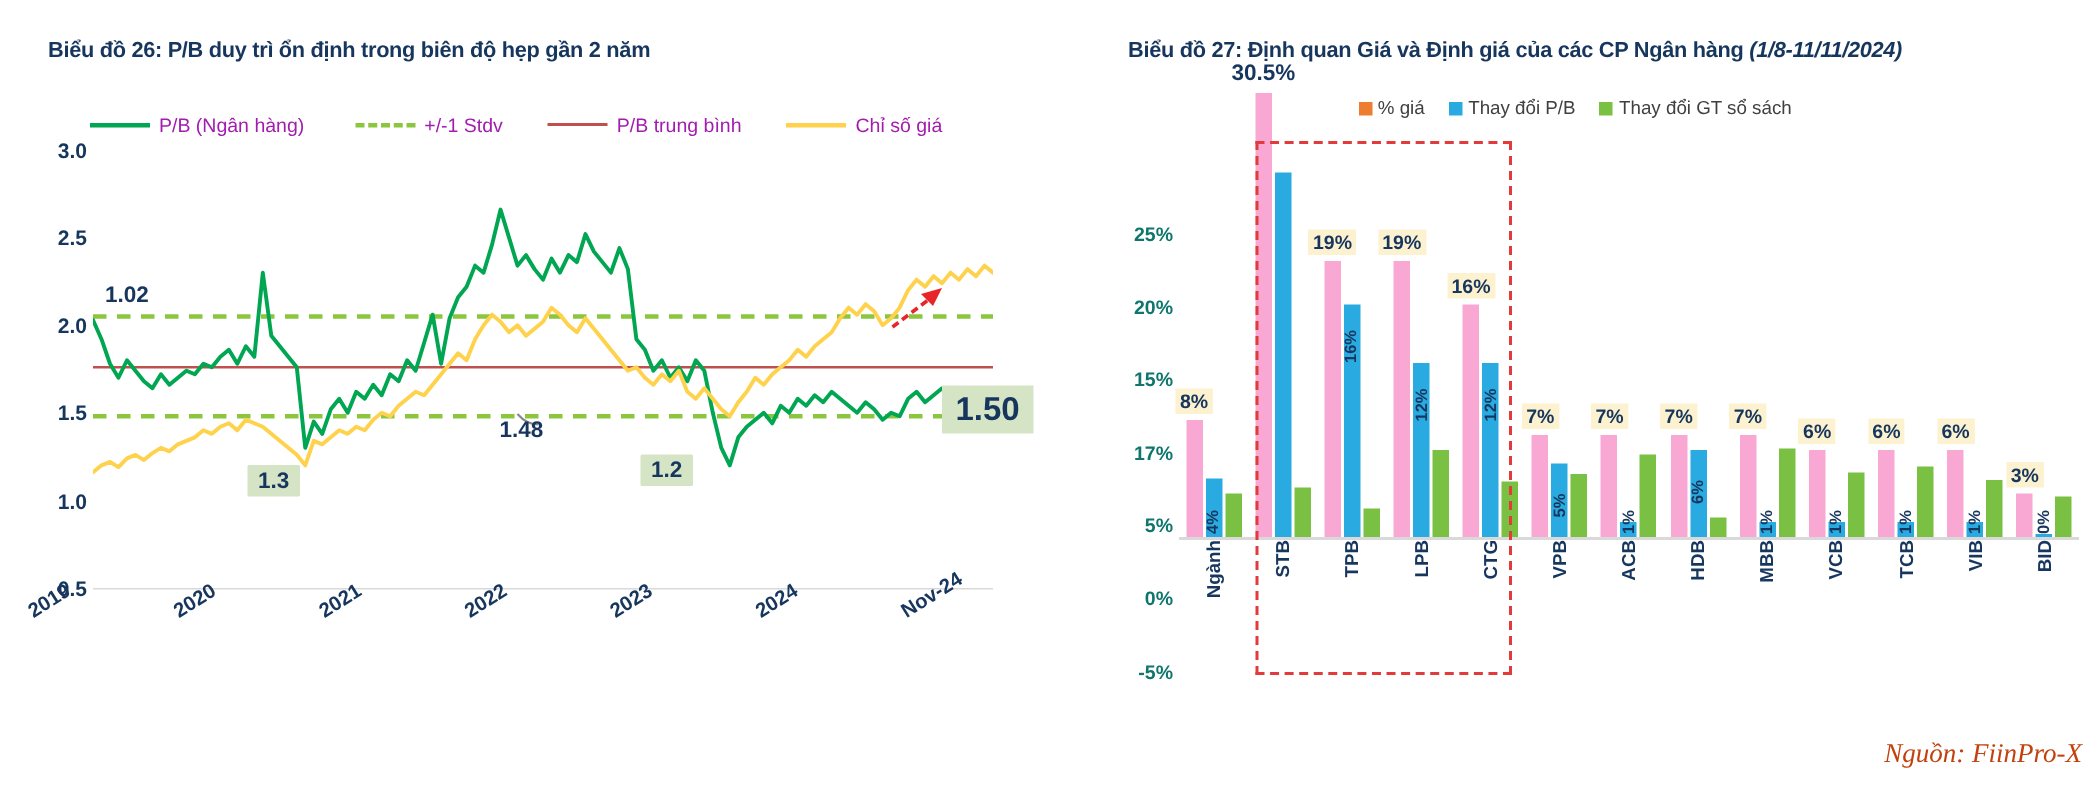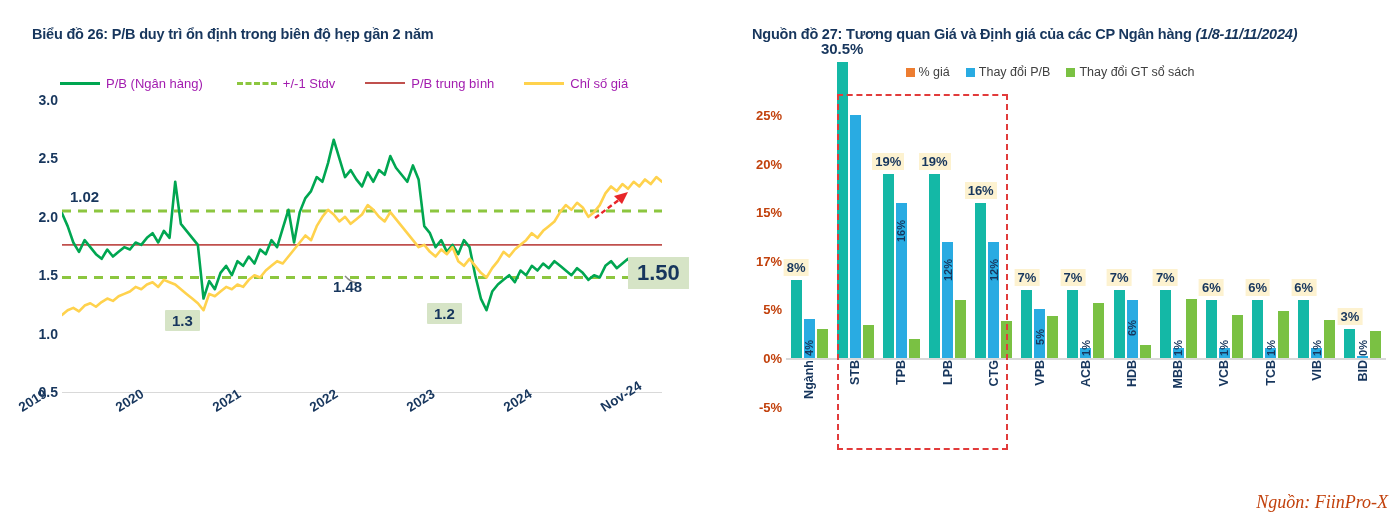--- a/index.html
+++ b/index.html
@@ -66,28 +66,28 @@
   }
   .rlg{display:flex;align-items:center;gap:4px;}
   .rlg .sw{width:9px;height:9px;display:inline-block;}
   .rlg .t{font-size:12.5px;color:#404040;white-space:nowrap;}
 
   #right-plot{
     position:absolute;left:786px;top:96px;width:600px;height:262px;
   }
   #right-yaxis{position:absolute;left:736px;top:96px;width:46px;height:314px;}
   .rytick{
-    position:absolute;right:0;font-size:13px;color:#c2410c;font-weight:bold;
-    transform:translateY(-50%);white-space:nowrap;
+    position:absolute;right:0;font-size:13px;color:#0f766e;font-weight:bold;
+    transform:translateY(-50%);white-space:nowrap;margin-top:41px;
   }
   .rbaseline{position:absolute;left:786px;top:358px;width:600px;height:1.5px;background:#d9d9d9;}
 
   .grp{position:absolute;bottom:0;display:flex;align-items:flex-end;justify-content:center;}
   .bar{width:11px;margin:0 1px;position:relative;}
-  .bar.o{background:#14b8a6;}
+  .bar.o{background:#f9a8d4;}
   .bar.b{background:#29ABE2;}
   .bar.g{background:#7ac143;}
   .vlabel{
     position:absolute;left:50%;bottom:6px;transform:translateX(-50%) rotate(-90deg);
     transform-origin:center;
     font-size:11px;font-weight:bold;color:#17365d;white-space:nowrap;
   }
   .toplabel{
     position:absolute;left:50%;transform:translateX(-50%);
     font-size:13px;font-weight:bold;color:#17365d;white-space:nowrap;
@@ -174,21 +174,21 @@
 
   <div class="annot" id="an-205" style="left:70px;top:188px;">1.02</div>
   <div class="annot boxed" id="an-13" style="left:165px;top:310px;">1.3</div>
   <div class="annot" id="an-148" style="left:333px;top:278px;">1.48</div>
   <div class="annot boxed" id="an-12" style="left:427px;top:303px;">1.2</div>
   <div class="annot big" id="an-150" style="left:628px;top:257px;">1.50</div>
 </div>
 
 <div class="panel" id="right-panel">
   <div class="chart-title" style="left:52px;top:26px;">
-    <span>Nguồn đồ 27: Tương quan Giá và Định giá của các CP Ngân hàng</span>
+    <span>Biểu đồ 27: Định quan Giá và Định giá của các CP Ngân hàng</span>
     <span class="ital">(1/8-11/11/2024)</span>
   </div>
 </div>
 
 <div id="right-legend">
   <div class="rlg">
     <span class="sw" style="background:#ed7d31"></span>
     <span class="t">% giá</span>
   </div>
   <div class="rlg">

